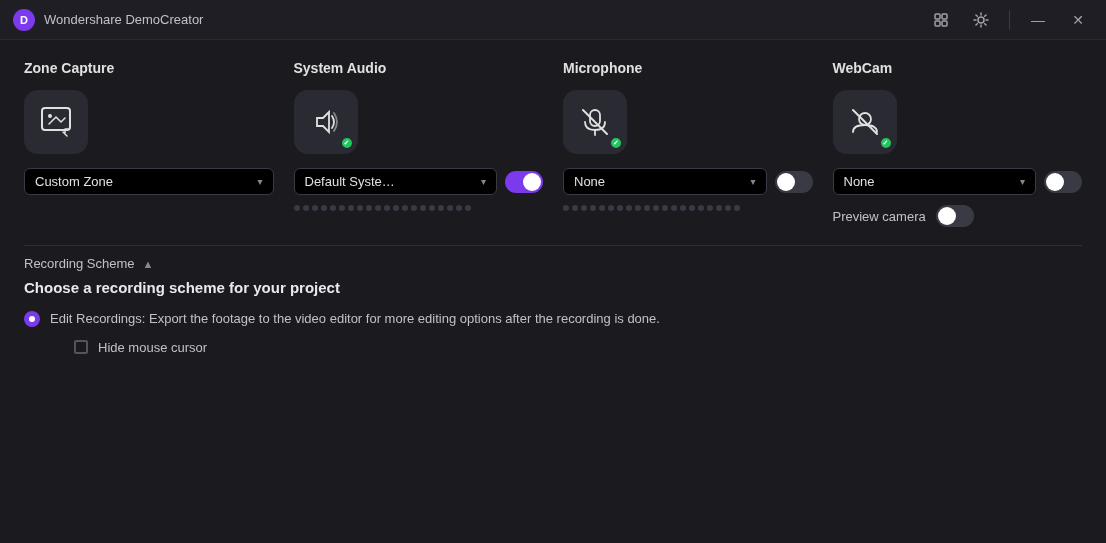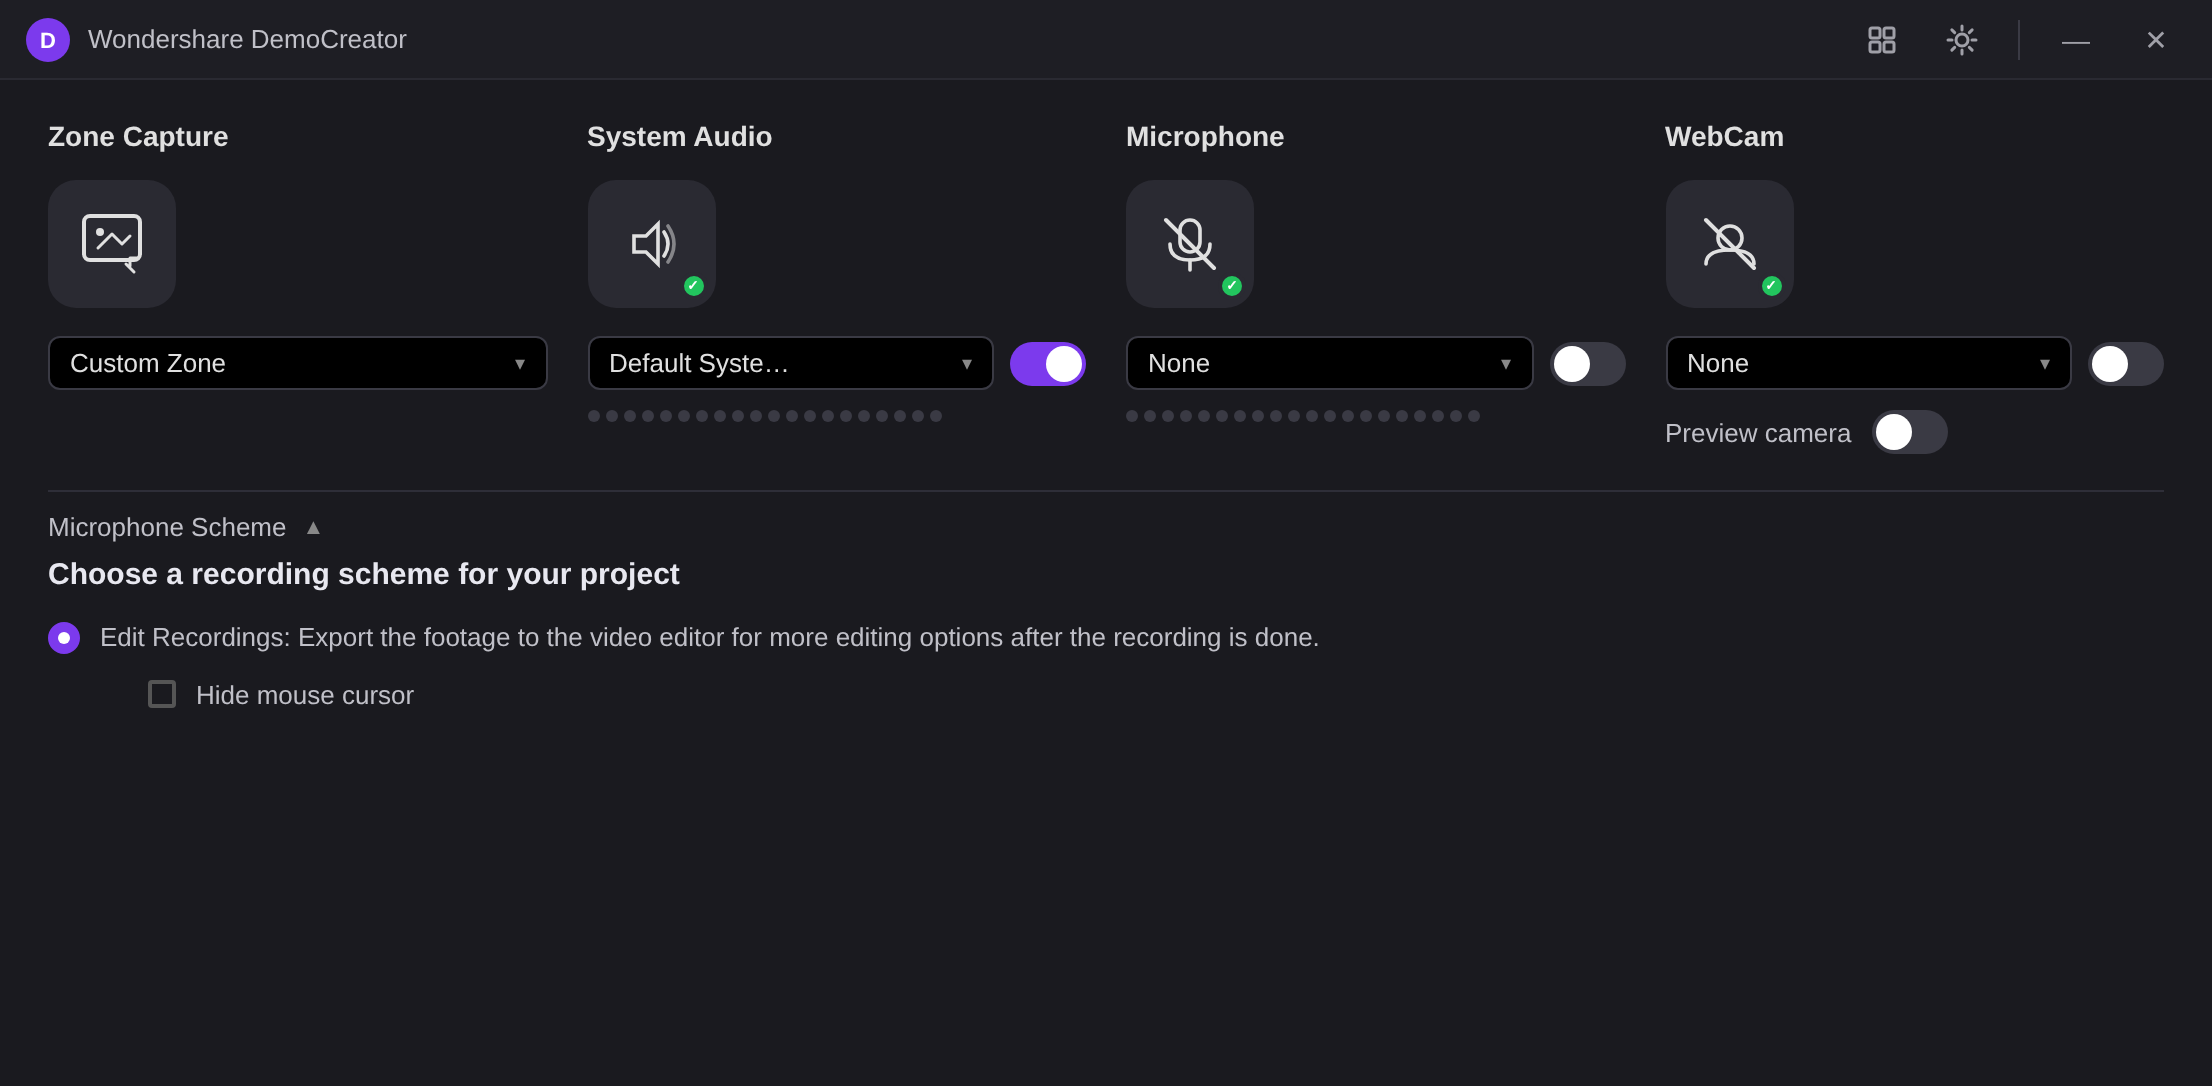--- a/index.html
+++ b/index.html
@@ -490,21 +490,21 @@
           <div class="toggle-thumb"></div>
         </div>
       </div>
     </div>
 
   </div>
 
   <div class="divider"></div>
 
   <div class="scheme-header">
-    <span class="scheme-label">Microphone Scheme</span>
+    <span class="scheme-label">Recording Scheme</span>
     <span class="scheme-arrow">▲</span>
   </div>
 
   <div>
     <div class="scheme-title">Choose a recording scheme for your project</div>
 
 
     <div class="radio-option">
       <div class="radio-circle selected"></div>
       <span class="radio-text">Edit Recordings: Export the footage to the video editor for more editing options after the recording is done.</span>

